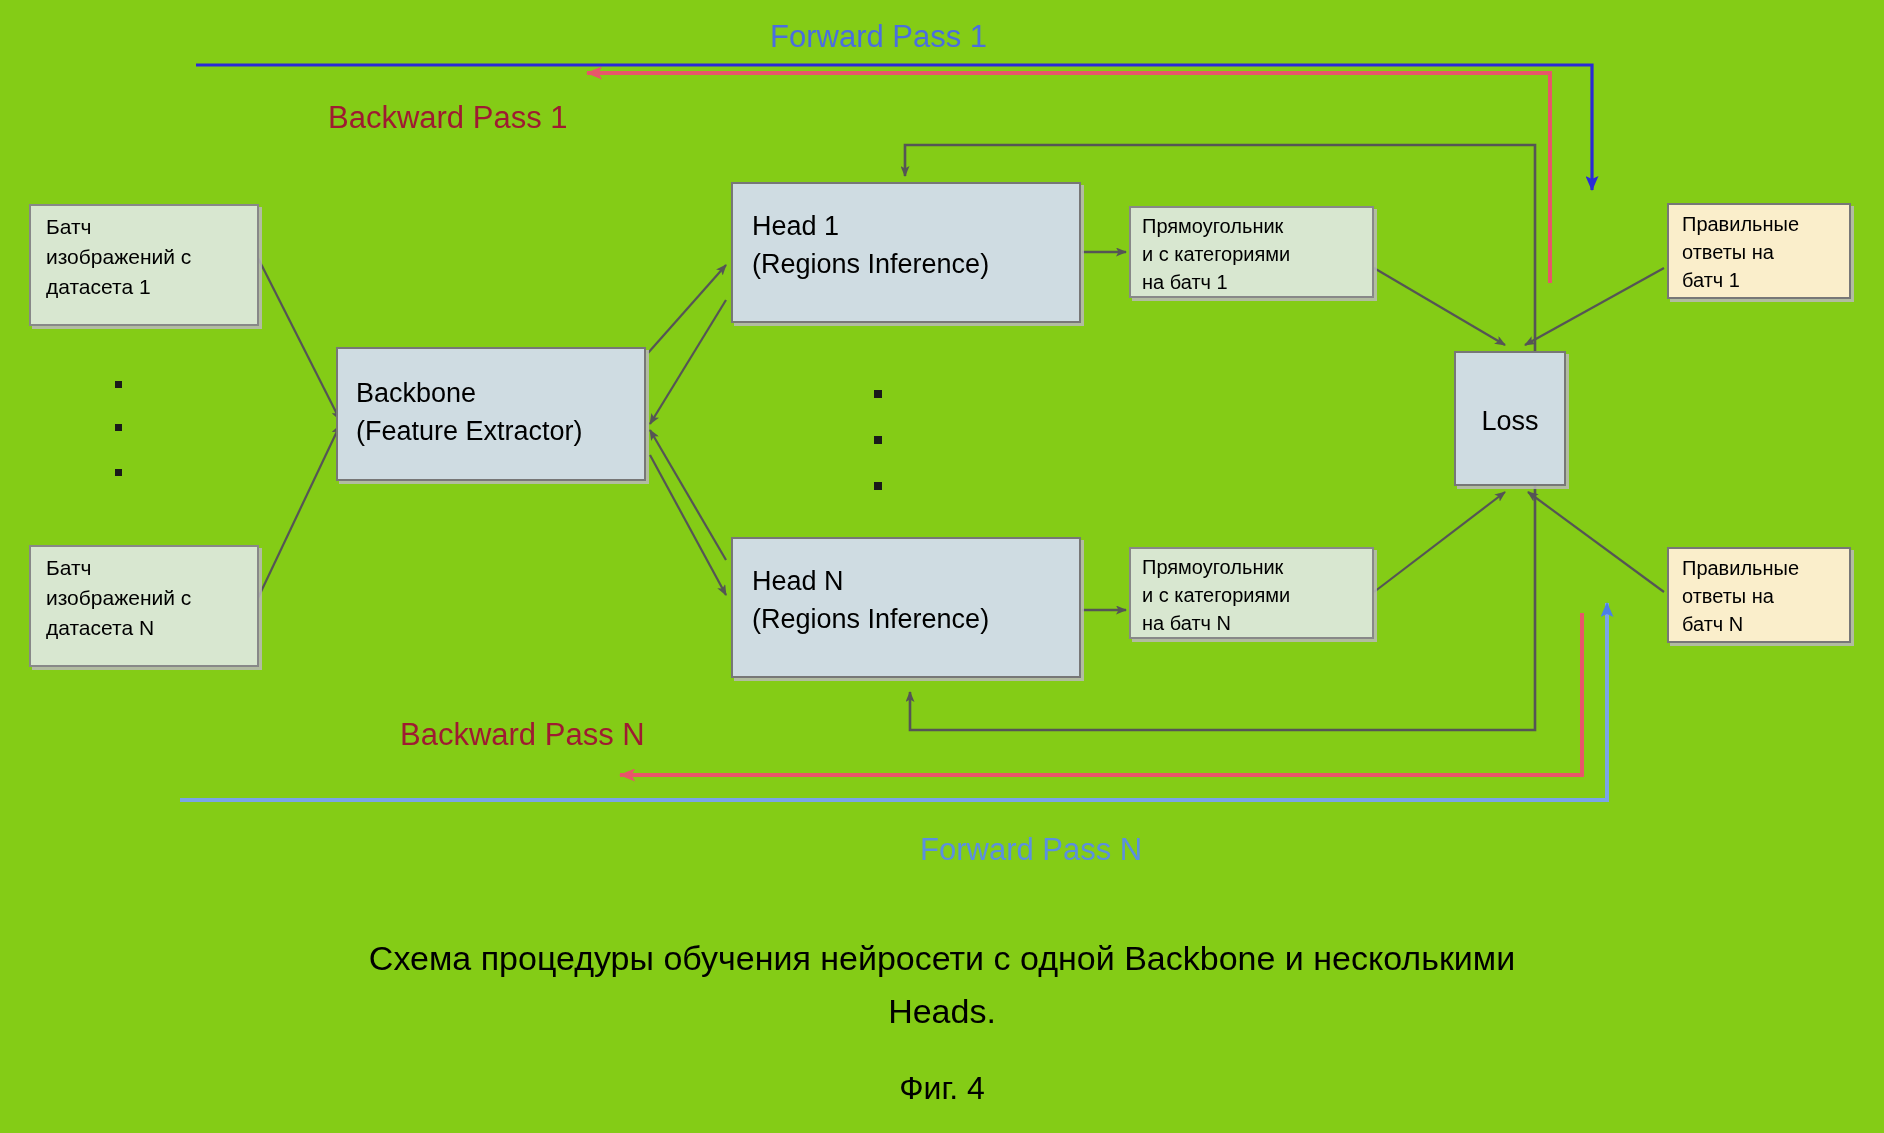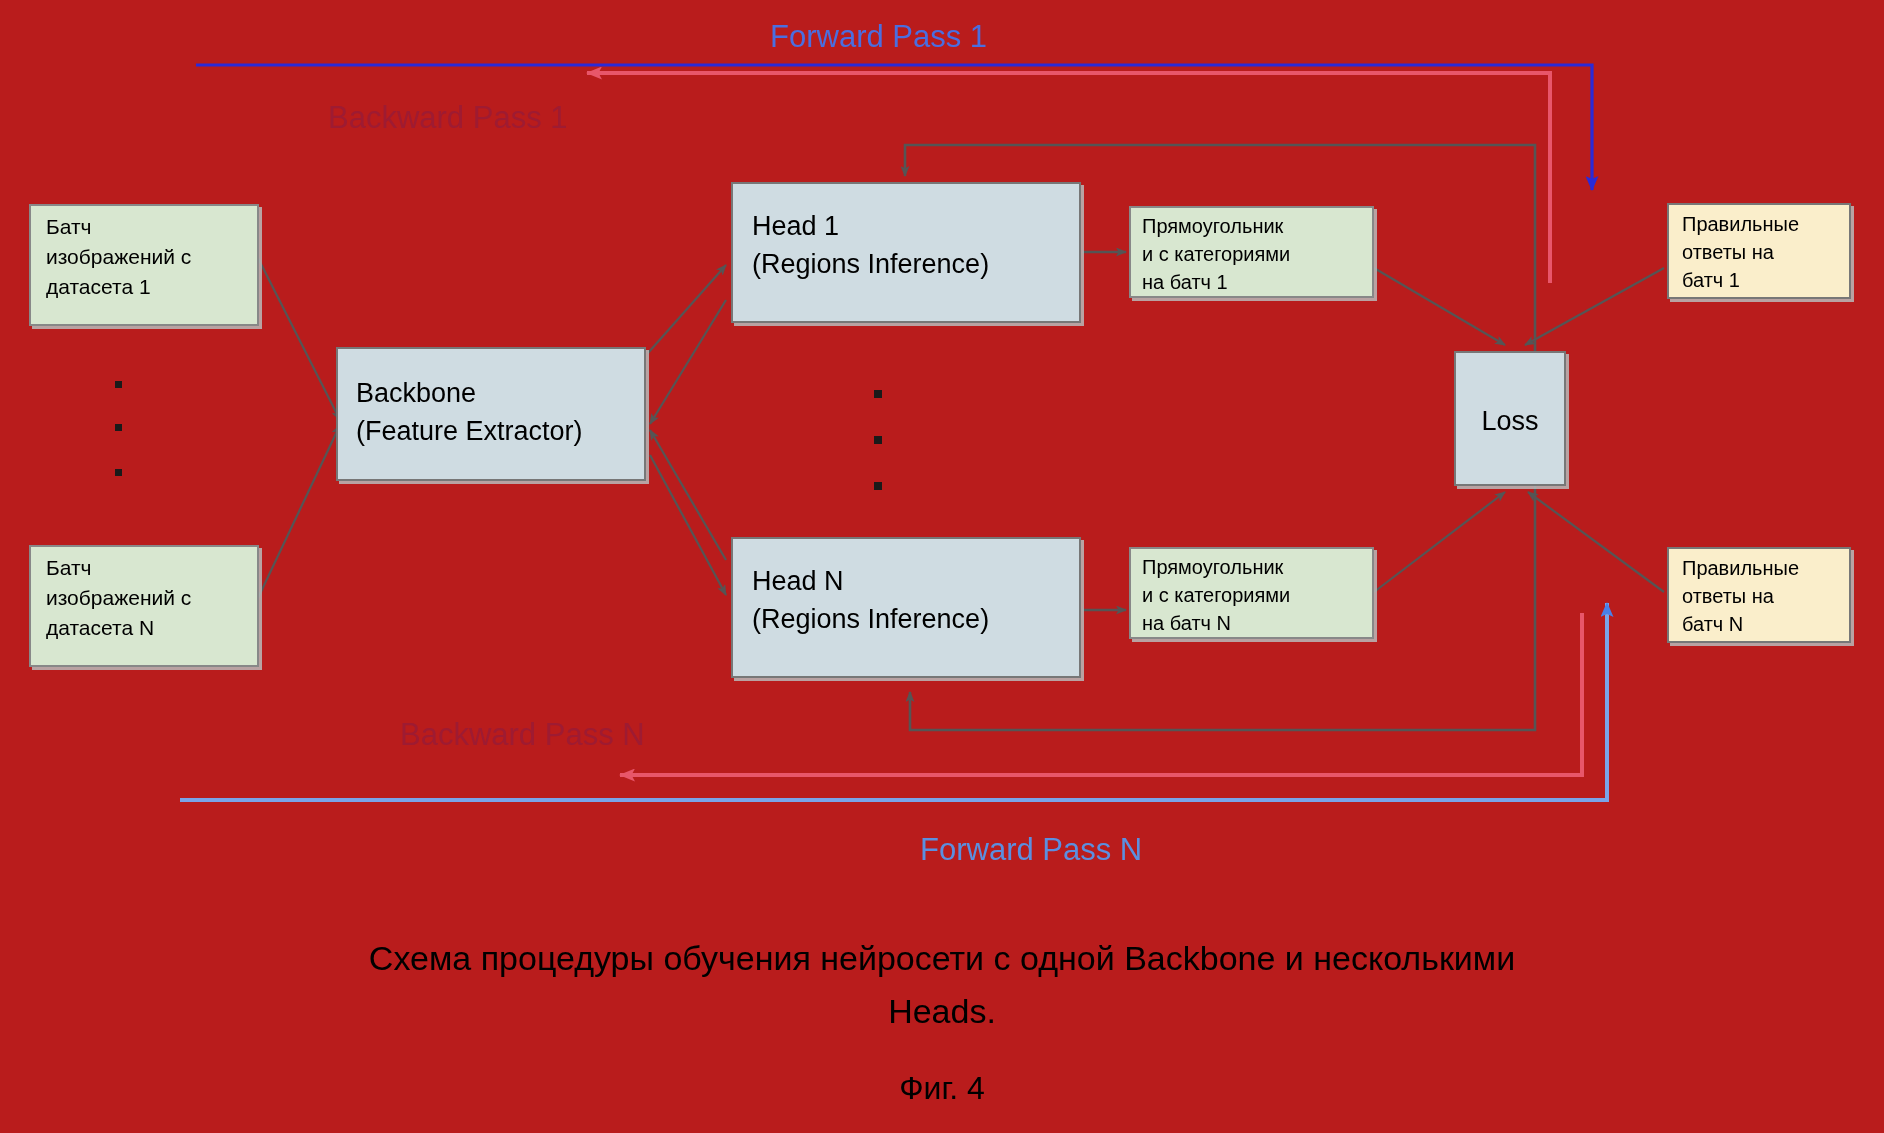--- a/index.html
+++ b/index.html
@@ -10,21 +10,21 @@
   body {
     width: 1884px;
     height: 1133px;
     font-family: "Liberation Sans", sans-serif;
     overflow: hidden;
   }
   #page {
     position: relative;
     width: 1884px;
     height: 1133px;
-    background: #b91c1c;
+    background: #84cc16;
   }
   svg.diagram {
     position: absolute;
     top: 0;
     left: 0;
     width: 1884px;
     height: 1133px;
   }
   .boxlabel {
     font-family: "Liberation Sans", sans-serif;

